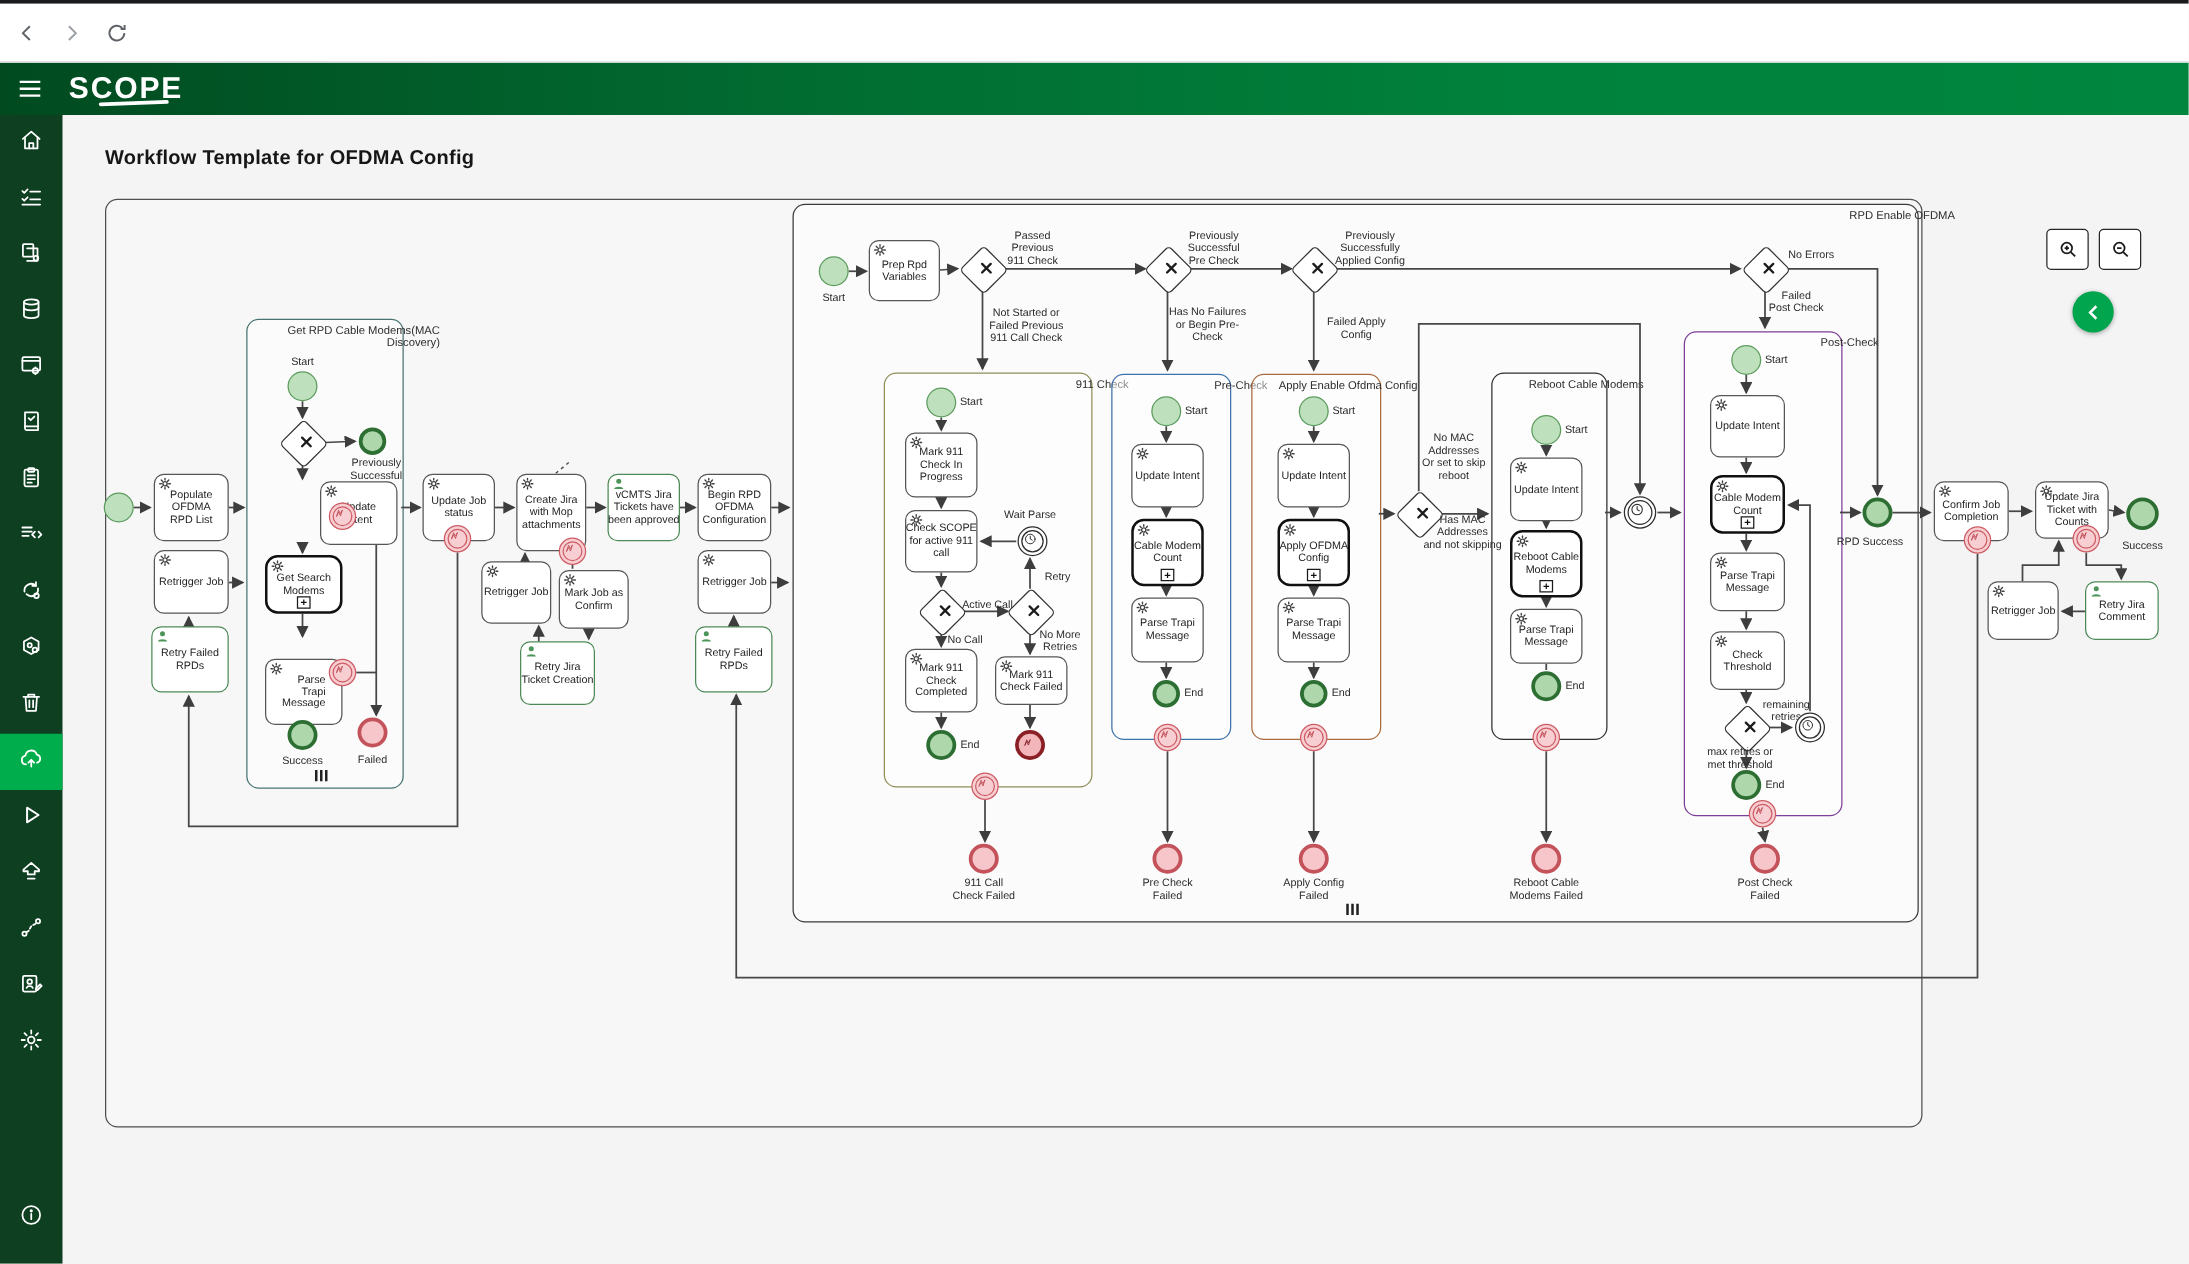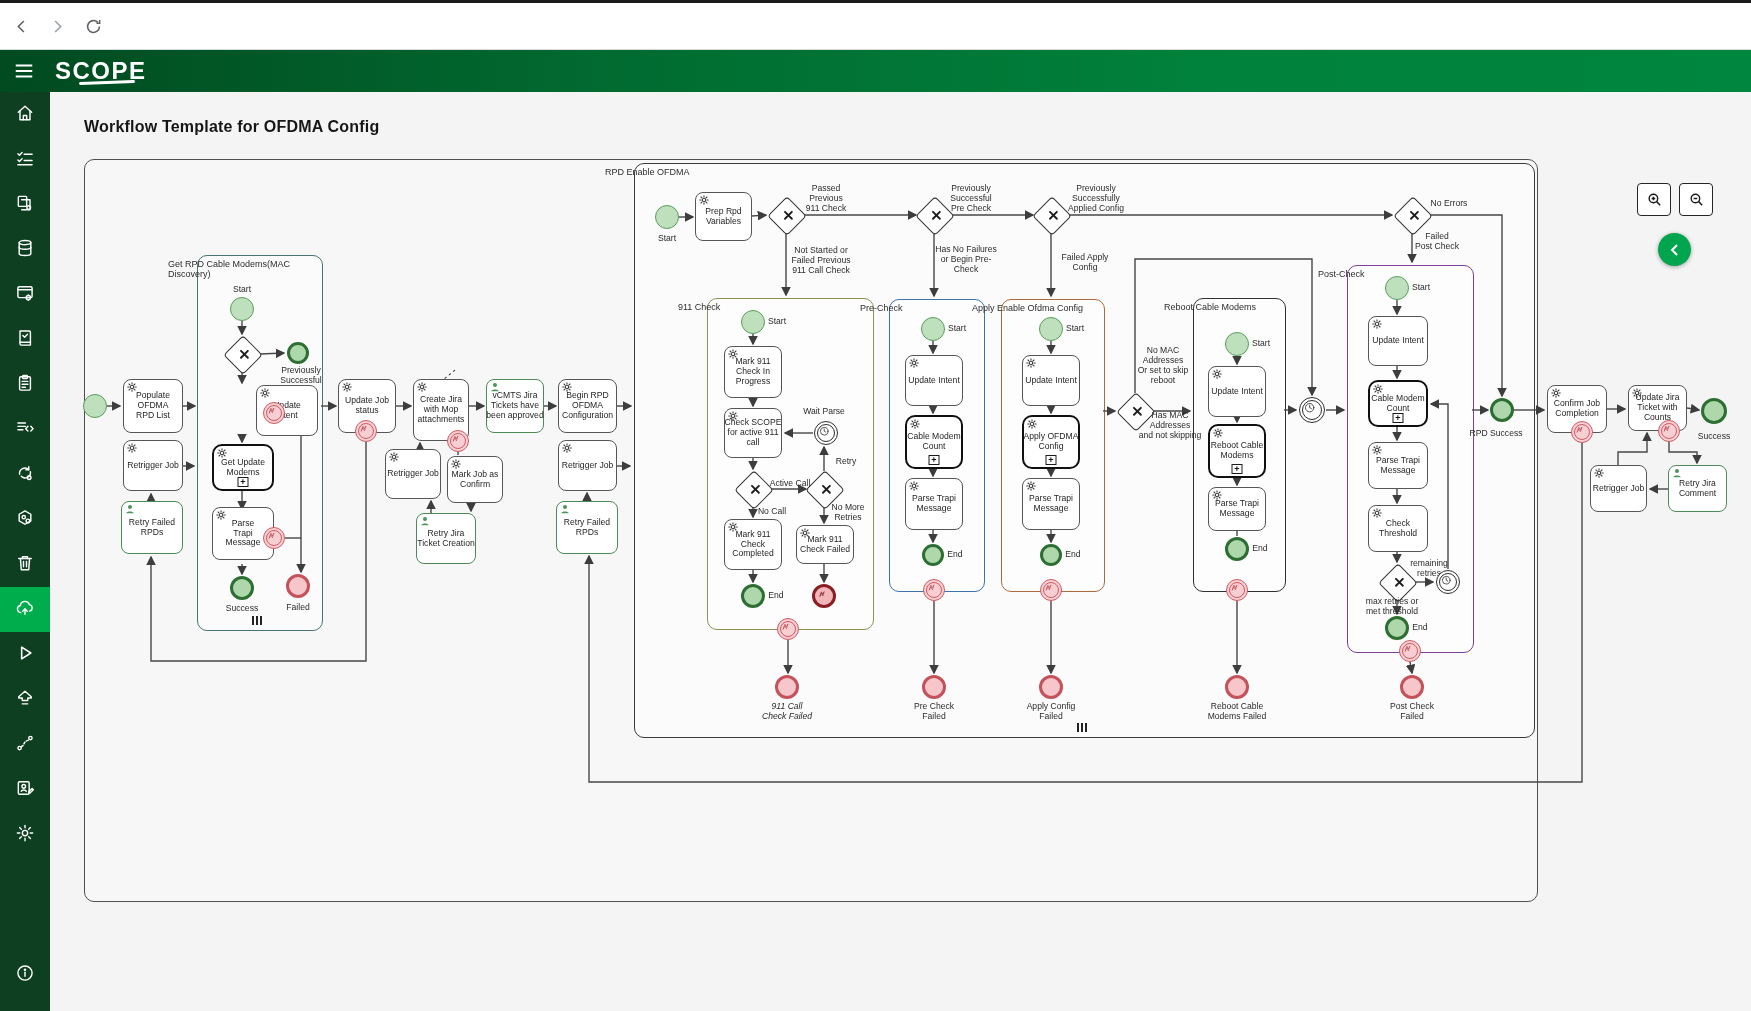--- a/index.html
+++ b/index.html
@@ -45,21 +45,21 @@
   
   .zoom-btn{position:absolute;width:32px;height:31px;background:#fff;border:1.5px solid #262626;border-radius:4px;
     display:flex;align-items:center;justify-content:center;color:#1b1b1b;z-index:9;}
   .zoom-btn svg{width:17px;height:17px;}
   #back-fab{position:absolute;left:1658px;top:233px;width:33px;height:33px;border-radius:50%;background:#00a54e;
     box-shadow:0 1px 4px rgba(0,0,0,.35);display:flex;align-items:center;justify-content:center;color:#fff;z-index:9;}
   #back-fab svg{width:20px;height:20px;}
   
   #diagram-root{position:absolute;inset:0;z-index:4;}
   .grp{position:absolute;border:1.6px solid #555;border-radius:10px;background:rgba(255,255,255,.45);z-index:1;}
-  .grp-title{position:absolute;top:3px;left:-30px;right:-30px;text-align:left;font-size:9px;color:#2d2d2d;white-space:pre;line-height:1.15;}
+  .grp-title{position:absolute;top:3px;left:-30px;right:-30px;text-align:right;font-size:9px;color:#2d2d2d;white-space:pre;line-height:1.15;}
   .mi{position:absolute;display:flex;gap:2px;z-index:2;}
   .mi i{width:2px;height:9px;background:#222;display:block;}
   #edges{position:absolute;inset:0;z-index:3;pointer-events:none;}
   #edges polyline{fill:none;stroke:#474747;stroke-width:1.4px;}
   #edges .dash{stroke-dasharray:2.5 3;stroke-width:1.1px;}
   .task{position:absolute;background:#fff;border:1.3px solid #565656;border-radius:8px;z-index:4;
     display:flex;align-items:center;justify-content:center;text-align:center;
     font-size:8.6px;line-height:1.13;color:#1f1f1f;white-space:pre;box-sizing:border-box;}
   .task.user{border-color:#4d8a57;}
   .task.sub{border:2.6px solid #101010;border-radius:10px;}
@@ -491,23 +491,23 @@
         </svg></span><span>Retry Failed
 RPDs</span></div>
     <div class="task" style="left: 212px; top: 385px; width: 62px; height: 51px; margin-left: 44px;"><span class="tico"><svg viewBox="0 0 24 24" fill="none" stroke="currentColor" stroke-width="2.2" stroke-linecap="round" stroke-linejoin="round">
           <circle cx="12" cy="12" r="3.4"></circle>
           <path d="M12 3.5v2.6M12 17.9v2.6M3.5 12h2.6M17.9 12h2.6M6 6l1.9 1.9M16.1 16.1L18 18M18 6l-1.9 1.9M7.9 16.1L6 18"></path>
         </svg></span><span>Update
 Intent</span></div>
     <div class="task sub" style="left: 212px; top: 444px; width: 62px; height: 47px;"><span class="tico"><svg viewBox="0 0 24 24" fill="none" stroke="currentColor" stroke-width="2.2" stroke-linecap="round" stroke-linejoin="round">
           <circle cx="12" cy="12" r="3.4"></circle>
           <path d="M12 3.5v2.6M12 17.9v2.6M3.5 12h2.6M17.9 12h2.6M6 6l1.9 1.9M16.1 16.1L18 18M18 6l-1.9 1.9M7.9 16.1L6 18"></path>
-        </svg></span><span>Get Update
+        </svg></span><span>Get Search
 Modems</span><span class="plusbox">+</span></div>
-    <div class="task" style="left: 212px; top: 507px; width: 62px; height: 53px;"><span class="tico"><svg viewBox="0 0 24 24" fill="none" stroke="currentColor" stroke-width="2.2" stroke-linecap="round" stroke-linejoin="round">
+    <div class="task" style="left: 212px; top: 527px; width: 62px; height: 53px; text-align: right;"><span class="tico"><svg viewBox="0 0 24 24" fill="none" stroke="currentColor" stroke-width="2.2" stroke-linecap="round" stroke-linejoin="round">
           <circle cx="12" cy="12" r="3.4"></circle>
           <path d="M12 3.5v2.6M12 17.9v2.6M3.5 12h2.6M17.9 12h2.6M6 6l1.9 1.9M16.1 16.1L18 18M18 6l-1.9 1.9M7.9 16.1L6 18"></path>
         </svg></span><span>Parse
 Trapi
 Message</span></div>
     <div class="task" style="left: 338px; top: 379px; width: 58px; height: 54px;"><span class="tico"><svg viewBox="0 0 24 24" fill="none" stroke="currentColor" stroke-width="2.2" stroke-linecap="round" stroke-linejoin="round">
           <circle cx="12" cy="12" r="3.4"></circle>
           <path d="M12 3.5v2.6M12 17.9v2.6M3.5 12h2.6M17.9 12h2.6M6 6l1.9 1.9M16.1 16.1L18 18M18 6l-1.9 1.9M7.9 16.1L6 18"></path>
         </svg></span><span>Update Job
 status</span></div>
@@ -883,21 +883,21 @@
     <div class="lbl" style="left: 777px; top: 322px;">Start</div>
     <div class="lbl" style="left: 776px; top: 596px;">End</div>
     <div class="lbl" style="left: 957px; top: 329px;">Start</div>
     <div class="lbl" style="left: 955px; top: 555px;">End</div>
     <div class="lbl" style="left: 1075px; top: 329px;">Start</div>
     <div class="lbl" style="left: 1073px; top: 555px;">End</div>
     <div class="lbl" style="left: 1261px; top: 344px;">Start</div>
     <div class="lbl" style="left: 1260px; top: 549px;">End</div>
     <div class="lbl" style="left: 1421px; top: 288px;">Start</div>
     <div class="lbl" style="left: 1420px; top: 628px;">End</div>
-    <div class="lbl" style="left: 787px; top: 712px; font-style: italic;">911 Call
+    <div class="lbl" style="left: 787px; top: 712px;">911 Call
 Check Failed</div>
     <div class="lbl" style="left: 934px; top: 712px;">Pre Check
 Failed</div>
     <div class="lbl" style="left: 1051px; top: 712px;">Apply Config
 Failed</div>
     <div class="lbl" style="left: 1237px; top: 712px;">Reboot Cable
 Modems Failed</div>
     <div class="lbl" style="left: 1412px; top: 712px;">Post Check
 Failed</div>
     <div class="lbl" style="left: 1496px; top: 434px;">RPD Success</div>

